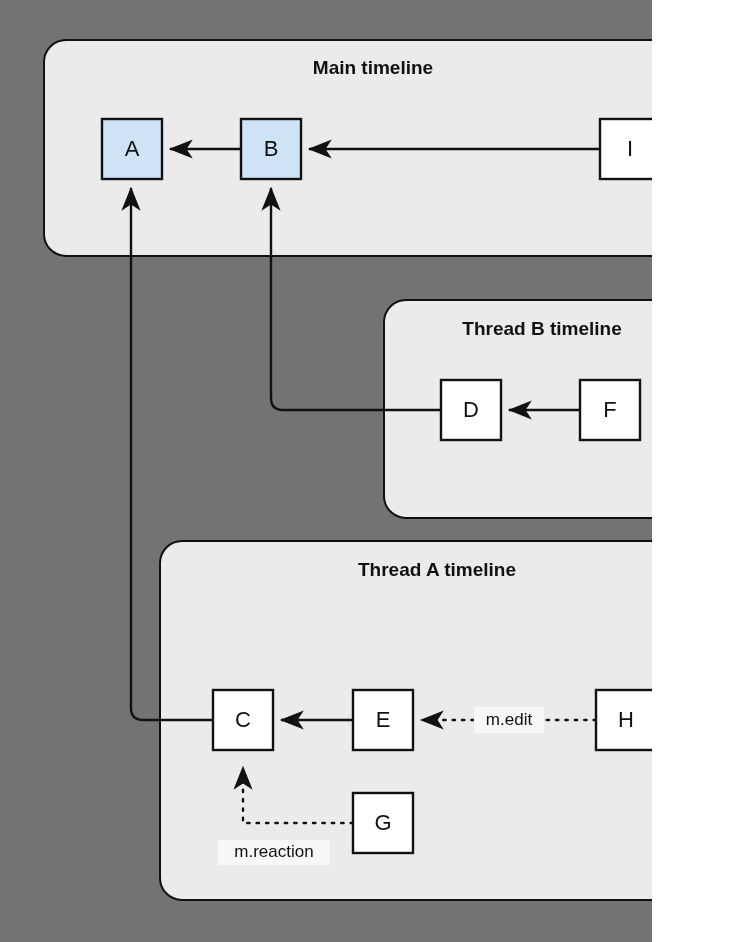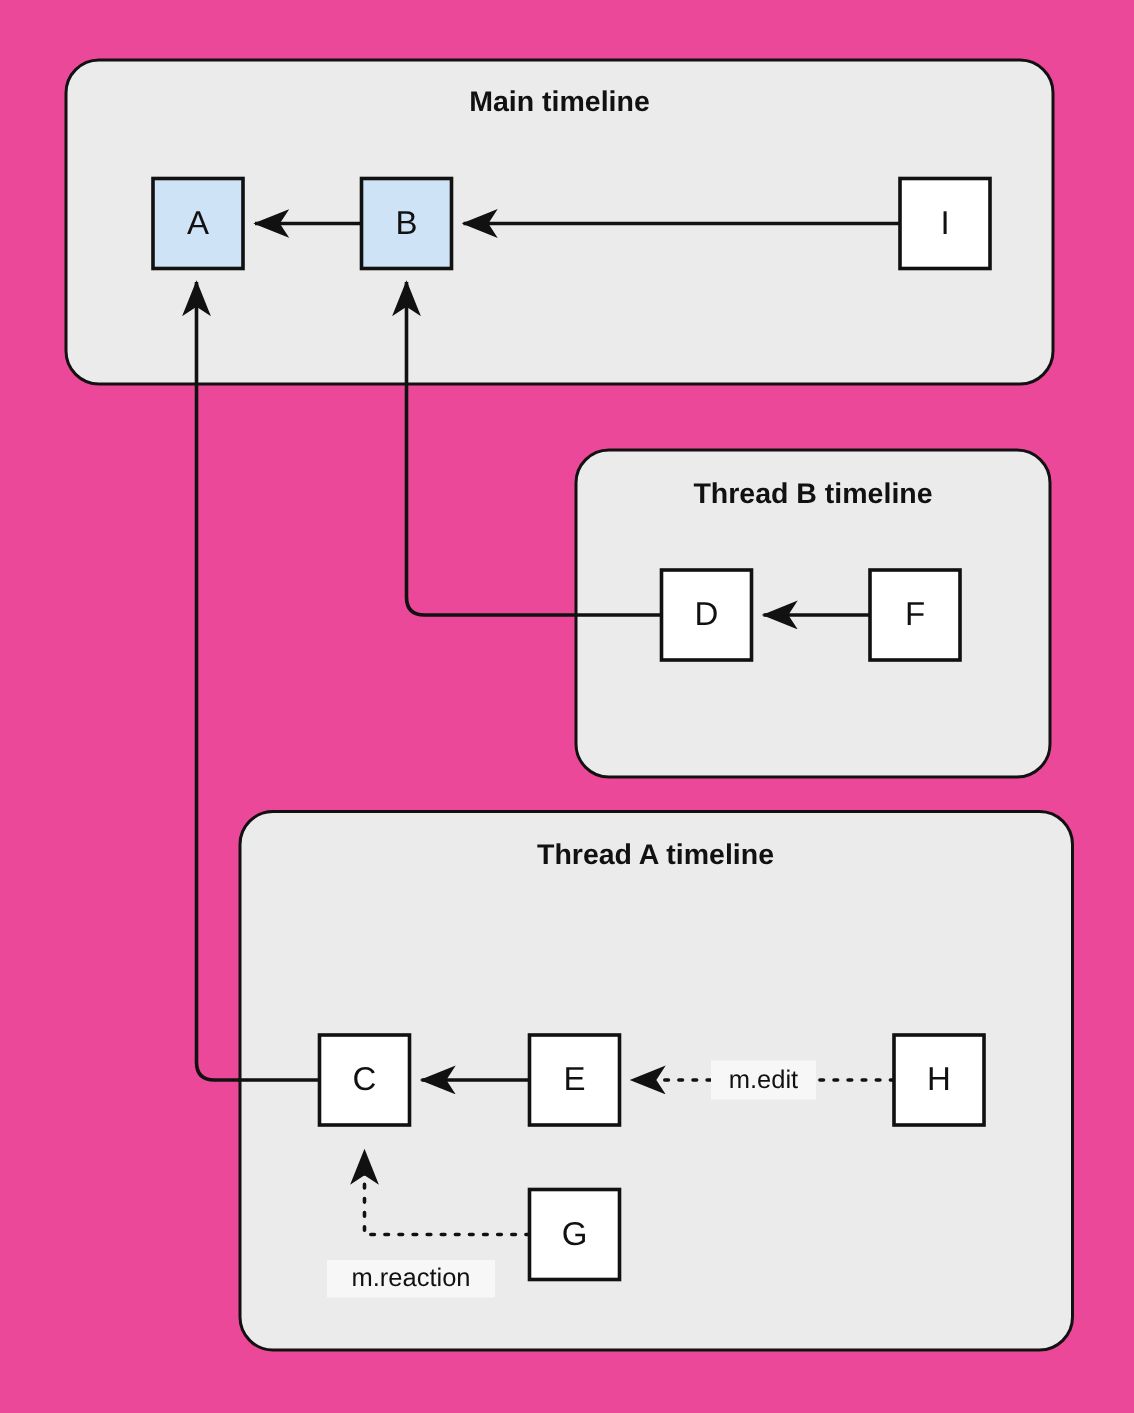--- a/index.html
+++ b/index.html
@@ -2,23 +2,23 @@
 <html><head>
 <meta charset="utf-8">
 <style>
   html, body {
     margin: 0;
     padding: 0;
     background: #ffffff;
   }
   #canvas {
     position: relative;
-    width: 756px;
+    width: 652px;
     height: 942px;
-    background: #ec4899;
+    background: #737373;
     font-family: "Liberation Sans", sans-serif;
     overflow: hidden;
     text-align: center;
   }
   #diagram-svg {
     position: absolute;
     left: 0;
     top: 0;
     width: 756px;
     height: 942px;

